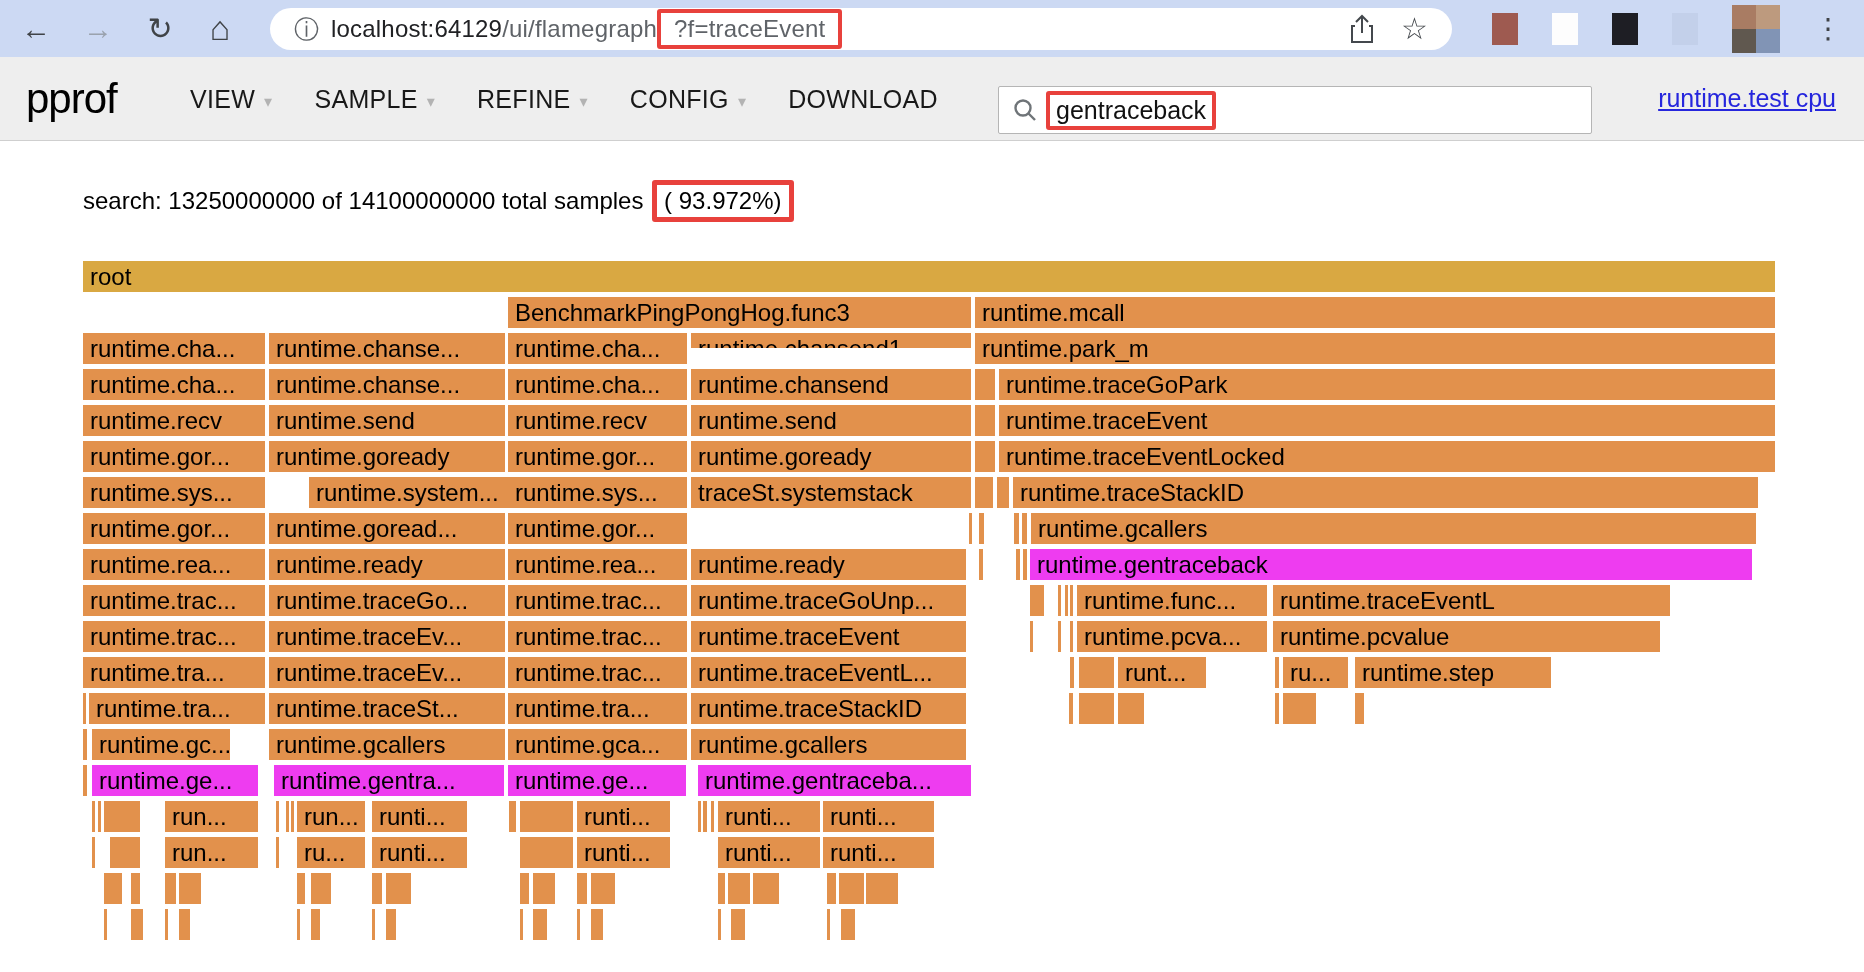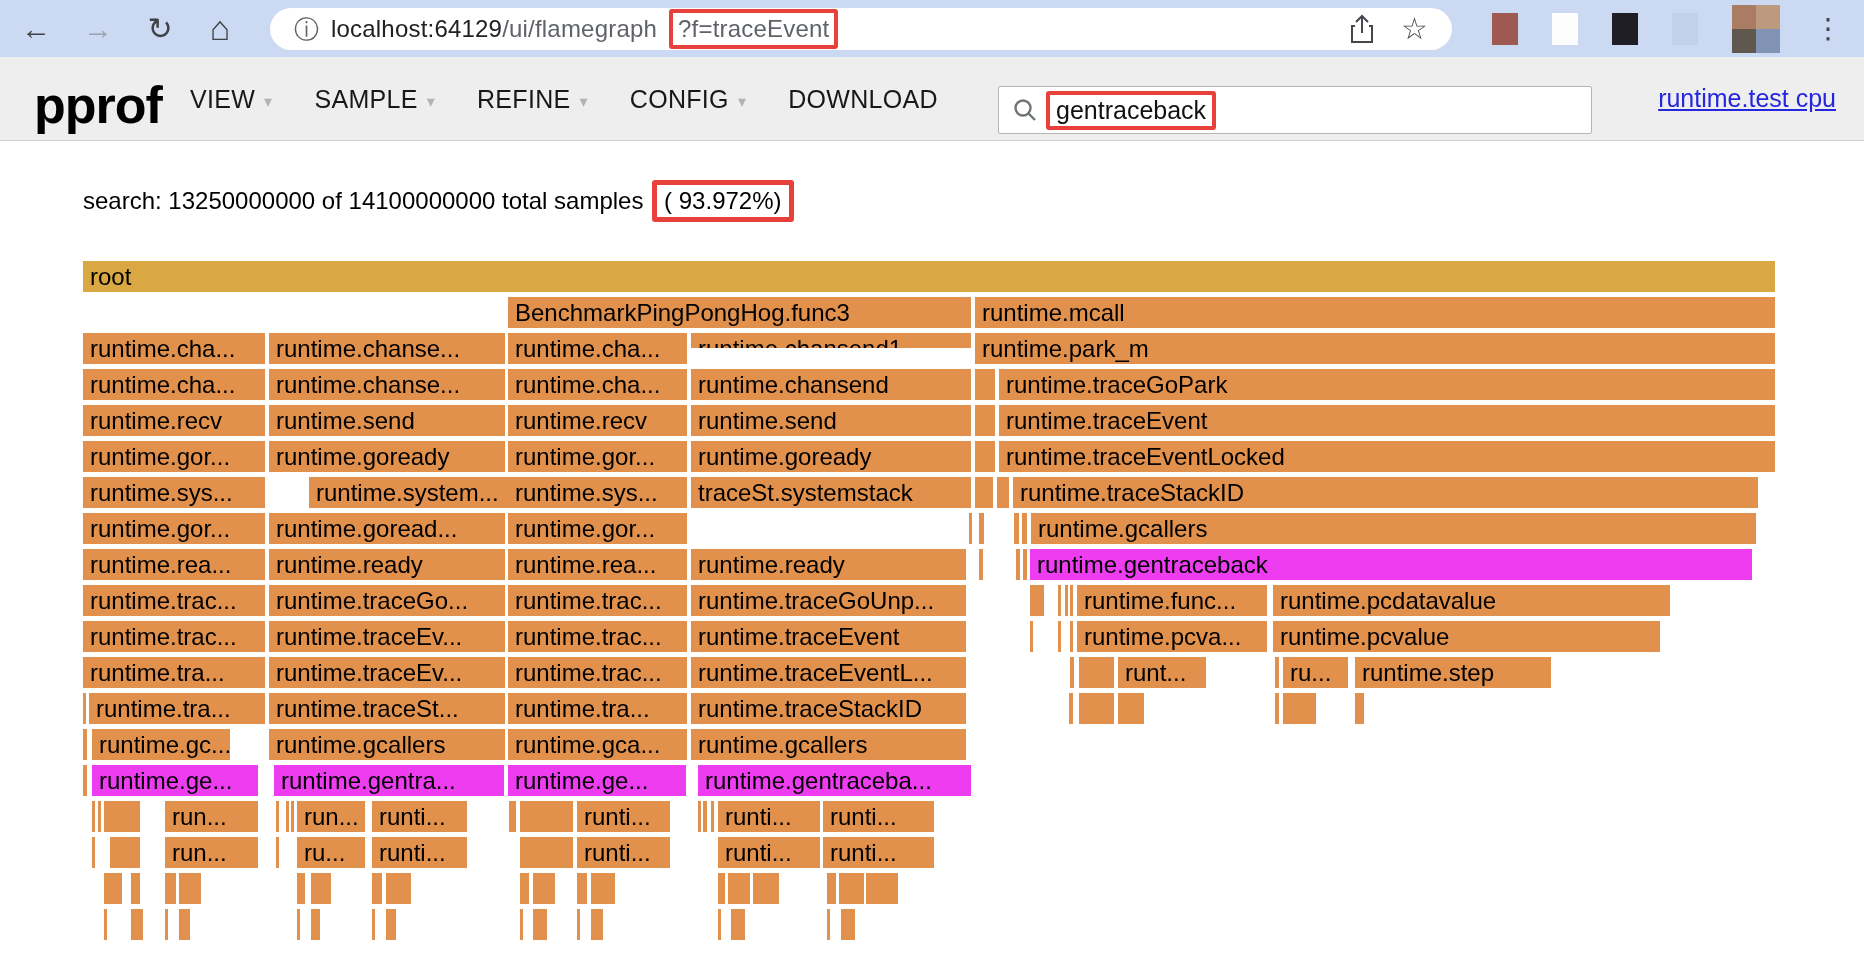--- a/index.html
+++ b/index.html
@@ -14,33 +14,33 @@
   .nav-ico { position:absolute; top:0; height:57px; display:flex; align-items:center; justify-content:center;
              width:44px; font-size:30px; color:#3f4347; cursor:pointer; }
   .nav-ico.dim { color:#9aa2ad; }
   .url-pill { position:absolute; left:270px; top:8px; width:1182px; height:42px; background:#fff;
               border-radius:21px; display:flex; align-items:center; padding:0 16px; }
   .info-ico { font-size:25px; color:#5f6368; margin:0 12px 0 8px; }
   .url-text { font-size:24px; white-space:nowrap; letter-spacing:0.2px; }
   .url-domain { color:#202124; }
   .url-path { color:#5f6368; }
   .anno { border:4px solid #e8413c; border-radius:3px; }
-  .url-query-anno { display:inline-block; padding:2px 5px; margin:-2px 12px; color:#5f6368; }
+  .url-query-anno { display:inline-block; padding:2px 13px; margin:-2px 0; color:#5f6368; }
   .pill-right { margin-left:auto; display:flex; align-items:center; gap:26px; padding-right:8px; }
   .share-ico svg { display:block; }
   .star-ico { font-size:30px; color:#44484d; line-height:1; }
   .ext-strip { position:absolute; top:0; height:57px; left:1492px; display:flex; align-items:center; gap:34px; }
   .ext-sq { width:26px; height:32px; }
   .avatar { width:48px; height:48px; display:grid; grid-template-columns:1fr 1fr; grid-template-rows:1fr 1fr; overflow:hidden; }
   .dots-ico { font-size:28px; color:#3f4347; }
 
   
   .pprof-header { position:absolute; left:0; top:57px; width:1864px; height:84px; background:#eeeeee;
                   border-bottom:1px solid #cfcfcf; }
-  .logo { position:absolute; left:34px; top:18px; font-size:52px; font-weight:bold; letter-spacing:-1px; color:#000; }
+  .logo { position:absolute; left:26px; top:18px; font-size:42px; font-weight:normal; letter-spacing:-1px; color:#000; }
   .menu { position:absolute; left:190px; top:0; height:84px; display:flex; align-items:center; gap:42px; }
   .menu-item { font-size:25px; color:#181818; cursor:pointer; display:flex; align-items:center; letter-spacing:0.3px; }
   .caret { color:#b3b3b3; font-size:16px; margin-left:9px; padding-top:4px; }
   .hdr-search { position:absolute; left:998px; top:29px; width:594px; height:48px; background:#fff;
                 border:1px solid #b5b5b5; border-radius:2px; display:flex; align-items:center; cursor:text; }
   .mag-ico { margin:0 8px 0 13px; display:flex; }
   .hdr-search-text { font-size:25px; color:#111; }
   .search-anno { display:inline-block; padding:1px 6px; }
   .profile-link { position:absolute; right:28px; top:27px; font-size:25px; color:#2626dd; text-decoration:underline; cursor:pointer; }
 
@@ -184,21 +184,21 @@
     <div class="fbox hl" style="left: 947px; top: 288px; width: 722px; height: 31px;">runtime.gentraceback</div>
     <div class="fbox" style="left: 0px; top: 324px; width: 182px; height: 31px;">runtime.trac...</div>
     <div class="fbox" style="left: 186px; top: 324px; width: 236px; height: 31px;">runtime.traceGo...</div>
     <div class="fbox" style="left: 425px; top: 324px; width: 179px; height: 31px;">runtime.trac...</div>
     <div class="fbox" style="left: 608px; top: 324px; width: 275px; height: 31px;">runtime.traceGoUnp...</div>
     <div class="fbox nolabel" style="left: 947px; top: 324px; width: 14px; height: 31px;"></div>
     <div class="fbox nolabel" style="left: 975px; top: 324px; width: 3px; height: 31px;"></div>
     <div class="fbox nolabel" style="left: 982px; top: 324px; width: 3px; height: 31px;"></div>
     <div class="fbox nolabel" style="left: 987px; top: 324px; width: 3px; height: 31px;"></div>
     <div class="fbox" style="left: 994px; top: 324px; width: 190px; height: 31px;">runtime.func...</div>
-    <div class="fbox" style="left: 1190px; top: 324px; width: 397px; height: 31px;">runtime.pcdatavalue</div>
+    <div class="fbox" style="left: 1190px; top: 324px; width: 397px; height: 31px;">runtime.traceEventL</div>
     <div class="fbox" style="left: 0px; top: 360px; width: 182px; height: 31px;">runtime.trac...</div>
     <div class="fbox" style="left: 186px; top: 360px; width: 236px; height: 31px;">runtime.traceEv...</div>
     <div class="fbox" style="left: 425px; top: 360px; width: 179px; height: 31px;">runtime.trac...</div>
     <div class="fbox" style="left: 608px; top: 360px; width: 275px; height: 31px;">runtime.traceEvent</div>
     <div class="fbox nolabel" style="left: 947px; top: 360px; width: 3px; height: 31px;"></div>
     <div class="fbox nolabel" style="left: 975px; top: 360px; width: 3px; height: 31px;"></div>
     <div class="fbox nolabel" style="left: 987px; top: 360px; width: 3px; height: 31px;"></div>
     <div class="fbox" style="left: 994px; top: 360px; width: 190px; height: 31px;">runtime.pcva...</div>
     <div class="fbox" style="left: 1190px; top: 360px; width: 387px; height: 31px;">runtime.pcvalue</div>
     <div class="fbox" style="left: 0px; top: 396px; width: 182px; height: 31px;">runtime.tra...</div>

